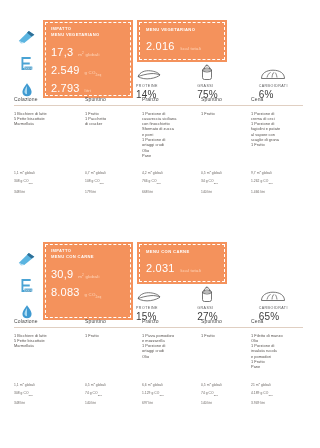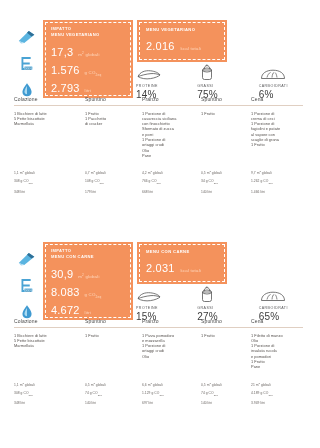--- a/index.html
+++ b/index.html
@@ -110,21 +110,21 @@
 
       <div class="impact-box">
         <div class="impact-title">IMPATTO</div>
         <div class="impact-title">MENU VEGETARIANO</div>
         <div class="impact-list">
           <div class="impact-item">
             <span class="impact-val">17,3</span>
             <span class="impact-unit">m<sup>2</sup> globali</span>
           </div>
           <div class="impact-item">
-            <span class="impact-val">1.576</span>
+            <span class="impact-val">2.549</span>
             <span class="impact-unit">g CO<sub>2eq</sub></span>
           </div>
           <div class="impact-item">
             <span class="impact-val">2.793</span>
             <span class="impact-unit">litri</span>
           </div>
         </div>
       </div>
 
       <div class="kcal-box">
@@ -272,24 +272,20 @@
         <div class="impact-title">MENU CON CARNE</div>
         <div class="impact-list">
           <div class="impact-item">
             <span class="impact-val">30,9</span>
             <span class="impact-unit">m<sup>2</sup> globali</span>
           </div>
           <div class="impact-item">
             <span class="impact-val">8.083</span>
             <span class="impact-unit">g CO<sub>2eq</sub></span>
           </div>
-          <div class="impact-item">
-            <span class="impact-val">4.672</span>
-            <span class="impact-unit">litri</span>
-          </div>
         </div>
       </div>
 
       <div class="kcal-box">
         <div class="kcal-title">MENU CON CARNE</div>
         <div class="kcal-line">
           <span class="kcal-val">2.031</span>
           <span class="kcal-unit">kcal totali</span>
         </div>
       </div>

